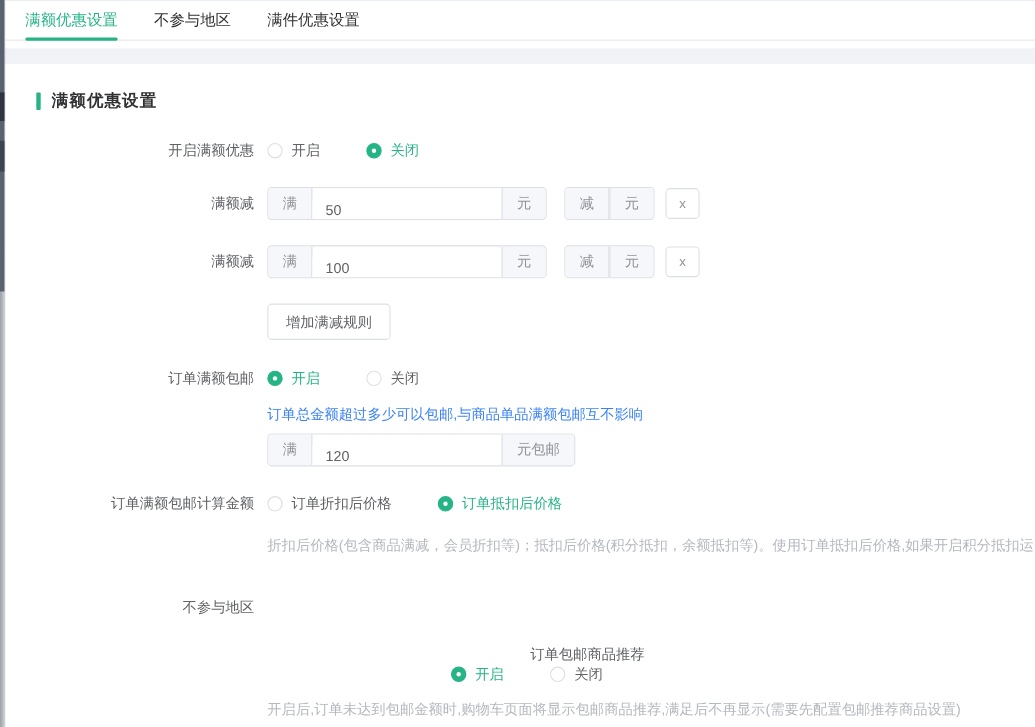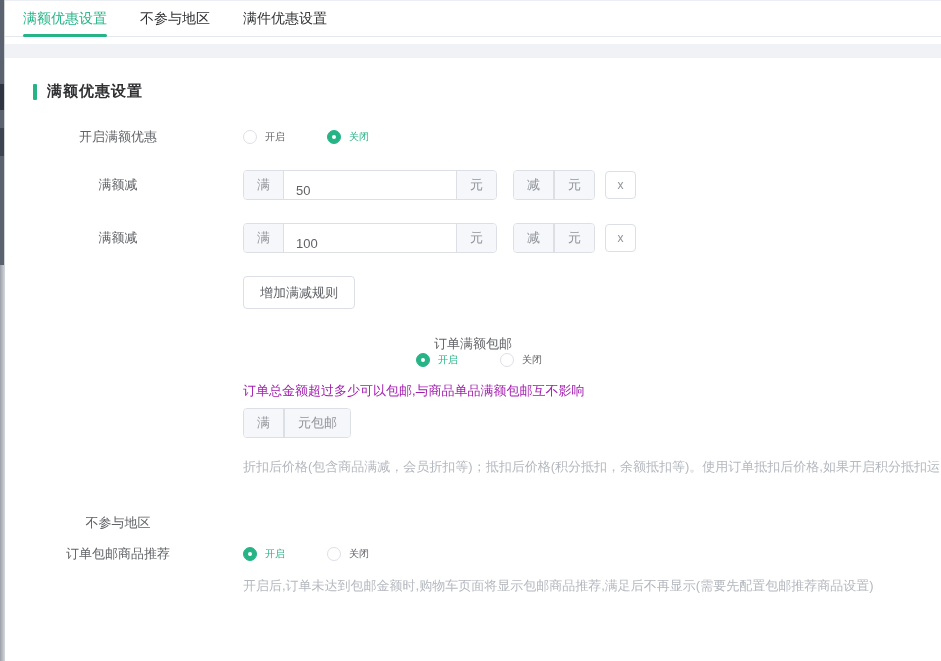--- a/index.html
+++ b/index.html
@@ -28,68 +28,68 @@
 
   
   .card { position:absolute; left:5px; right:0; top:58px; height:603px;
     background:#fff; padding-top:24px; overflow:hidden; }
 
   .section-title { display:flex; align-items:center; margin-left:28px; }
   .section-title .bar { width:4px; height:16px; background:#26b487; border-radius:1px; margin-right:10px; }
   .section-title .txt { font-size:15px; font-weight:bold; color:#303133; letter-spacing:1px; }
 
   .row { display:flex; align-items:center; }
-  .flabel { width:226px; text-align:center; font-size:13px; color:#606266; flex:none; }
+  .flabel { width:226px; text-align:right; font-size:13px; color:#606266; flex:none; }
   .ctrl { margin-left:12px; display:flex; align-items:center; }
 
   
   .radio { display:inline-flex; align-items:center; cursor:pointer; margin-right:42px; }
   .radio:last-child { margin-right:0; }
   .radio .dot { width:14px; height:14px; border:1px solid #dcdfe6; border-radius:50%;
     background:#fff; margin-right:8px; position:relative; flex:none; }
   .radio.checked .dot { background:#26b487; border-color:#26b487; }
   .radio.checked .dot::after { content:""; position:absolute; left:50%; top:50%;
     width:4px; height:4px; border-radius:50%; background:#fff; transform:translate(-50%,-50%); }
-  .radio .rlabel { font-size:10px; color:#606266;text-align:center; }
+  .radio .rlabel { font-size:13px; color:#606266;text-align:center; }
   .radio.checked .rlabel { color:#26b487; }
 
   
   .igroup { display:inline-flex; align-items:stretch; height:30px;
     border:1px solid #dcdfe6; border-radius:4px; background:#fff; overflow:hidden; }
   .affix { background:#f5f7fa; color:#909399; font-size:13px; display:flex;
     align-items:center; padding:0 13px; white-space:nowrap; }
   .affix.pre { border-right:1px solid #dcdfe6; }
   .affix.suf { border-left:1px solid #dcdfe6; }
   .igroup input { border:none; outline:none; width:172px; padding:0 12px;
     font-size:13px; color:#606266; font-family:inherit;margin-top:10px; }
   .gap16 { width:16px; flex:none; }
 
   .xbtn { width:31px; height:28px; margin-left:10px; background:#fff;
     border:1px solid #dcdfe6; border-radius:4px; color:#909399; font-size:12px;
     cursor:pointer; display:flex; align-items:center; justify-content:center; font-family:inherit; }
 
   .btn { background:#fff; border:1px solid #dcdfe6; border-radius:4px;
     padding:0 16px; height:33px; font-size:13px; color:#606266; cursor:pointer; font-family:inherit; }
 
-  .tip { font-size:13px; color:#a21caf; }
+  .tip { font-size:13px; color:#3b82f6; }
   .tip.light { color:#b4b8bf; }
 
   
   .mt-row1 { margin-top:27px; }
   .mt-rule1 { margin-top:24px; }
   .mt-rule2 { margin-top:23px; }
   .mt-add  { margin-top:23px; }
-  .mt-ship { margin-top:26px;flex-direction:column; }
+  .mt-ship { margin-top:26px; }
   .mt-tip1 { margin-top:15px; }
   .mt-g120 { margin-top:8px; }
   .mt-calc { margin-top:25px; }
   .mt-tip2 { margin-top:20px; }
   .mt-region { margin-top:38px; }
   .mt-edit { margin-top:8px; }
-  .mt-rec  { margin-top:13px; }
+  .mt-rec  { margin-top:25px;flex-direction:column; }
   .mt-tipbottom { margin-top:14px; }
 </style>
 </head>
 <body>
 
 <div class="left-strip">
   <div class="seg-dark"></div>
   <div class="mark1"></div>
   <div class="mark2"></div>
 </div>
@@ -181,25 +181,39 @@
   <div class="row mt-tip1">
     <div class="flabel"></div>
     <div class="ctrl tip">订单总金额超过多少可以包邮,与商品单品满额包邮互不影响</div>
   </div>
 
   <div class="row mt-g120">
     <div class="flabel"></div>
     <div class="ctrl">
       <span class="igroup">
         <span class="affix pre">满</span>
+        <input type="text" value="120" style="">
         <span class="affix suf">元包邮</span>
       </span>
     </div>
   </div>
 
+  <div class="row mt-calc">
+    <div class="flabel">订单满额包邮计算金额</div>
+    <div class="ctrl">
+      <span class="radio">
+        <span class="dot"></span>
+        <span class="rlabel">订单折扣后价格</span>
+      </span>
+      <span class="radio checked">
+        <span class="dot"></span>
+        <span class="rlabel">订单抵扣后价格</span>
+      </span>
+    </div>
+  </div>
 
   <div class="row mt-tip2">
     <div class="flabel"></div>
     <div class="ctrl tip light" style="white-space:nowrap;">折扣后价格(包含商品满减，会员折扣等)；抵扣后价格(积分抵扣，余额抵扣等)。使用订单抵扣后价格,如果开启积分抵扣运费等抵扣运费方式,</div>
   </div>
 
   <div class="row mt-region">
     <div class="flabel">不参与地区</div>
   </div>
 

